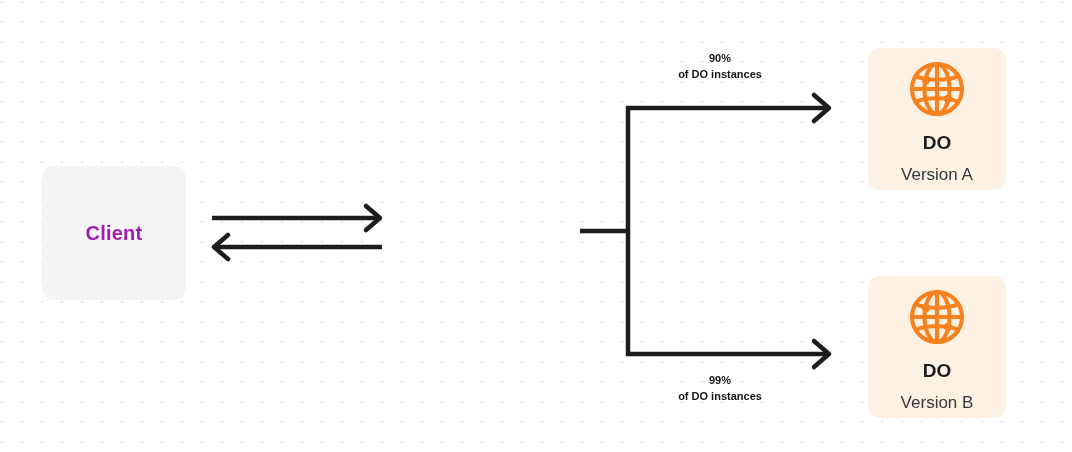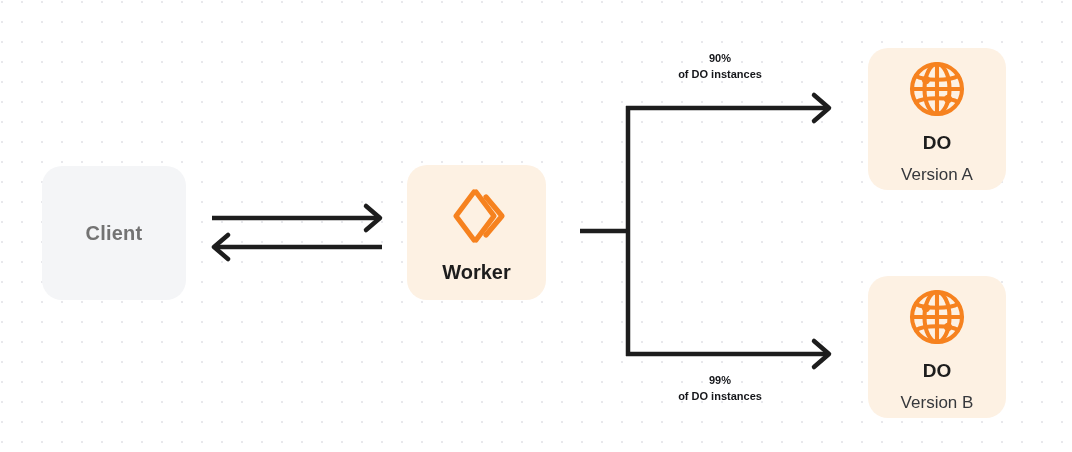--- a/index.html
+++ b/index.html
@@ -14,40 +14,40 @@
     background-color: #ffffff;
     background-image: radial-gradient(#e8e8ec 1.4px, transparent 1.5px);
     background-size: 20px 20px;
     background-position: 12px 12px;
     overflow: hidden;
     font-family: "Liberation Sans", sans-serif;
   }
 
   .node {
     position: absolute;
-    border-radius: 20px;
+    border-radius: 12px;
     display: flex;
     flex-direction: column;
     align-items: center;
     justify-content: center;
     box-sizing: border-box;
   }
 
   
   #client-node {
     left: 42px;
     top: 166px;
     width: 144px;
     height: 134px;
     background: #f4f5f7;
   }
   #client-node .node-title {
     font-size: 20px;
     font-weight: bold;
-    color: #737373;
+    color: #a21caf;
     letter-spacing: .2px;
   }
 
   
   #worker-node {
     left: 407px;
     top: 165px;
     width: 139px;
     height: 135px;
     background: #fdf1e3;
@@ -144,35 +144,20 @@
         <line x1="626" y1="354" x2="826" y2="354"></line>
         <polyline points="814,341 829,354 814,367" stroke-linecap="round" stroke-linejoin="round"></polyline>
       </g>
     </g>
   </svg>
 
   <div class="node" id="client-node">
     <span class="node-title">Client</span>
   </div>
 
-  <div class="node" id="worker-node">
-    <span class="icon-wrap">
-      <svg width="62" height="62" viewBox="0 0 62 62" xmlns="http://www.w3.org/2000/svg">
-        <g fill="none" stroke="#f6821f" stroke-width="5.2" stroke-linecap="round" stroke-linejoin="round">
-
-          <polyline points="28,7 10,31 28,55"></polyline>
-
-          <polyline points="30,7 48,31 30,55"></polyline>
-
-          <polyline points="40,12 56,31 40,50"></polyline>
-        </g>
-      </svg>
-    </span>
-    <span class="node-title">Worker</span>
-  </div>
 
   <div class="node do-node" id="do-a-node">
     <span class="icon-wrap">
       <svg width="60" height="60" viewBox="0 0 60 60" xmlns="http://www.w3.org/2000/svg">
         <g fill="none" stroke="#f6821f" stroke-width="4.1" stroke-linecap="round">
           <circle cx="30" cy="30" r="25"></circle>
           <ellipse cx="30" cy="30" rx="12.5" ry="25"></ellipse>
           <line x1="30" y1="5" x2="30" y2="55"></line>
           <line x1="6" y1="30" x2="54" y2="30"></line>
           <path d="M9 17 C 17 22, 43 22, 51 17"></path>

